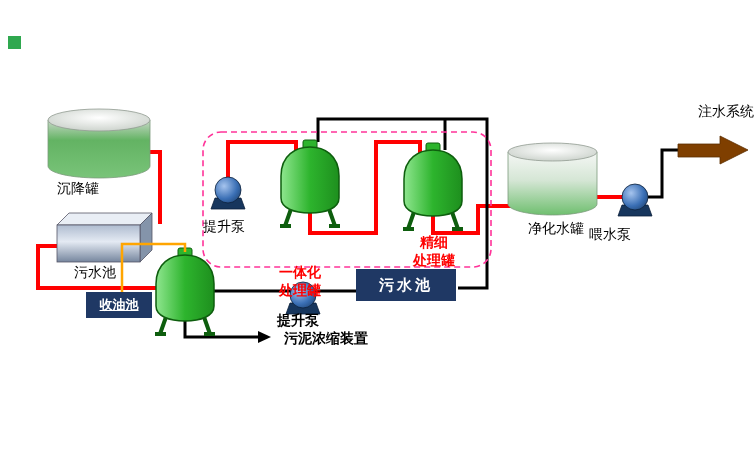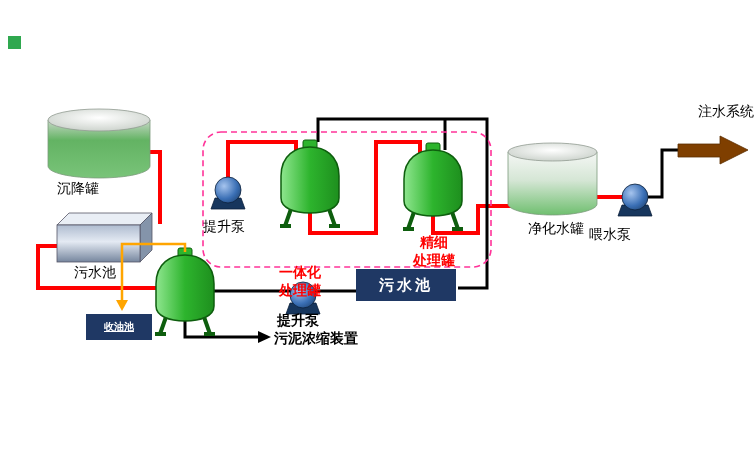--- a/index.html
+++ b/index.html
@@ -127,21 +127,21 @@
       <polygon points="-13,8 13,8 17,19 -17,19" fill="#17365D" stroke="#0B1F3A" stroke-width="0.8"></polygon>
       <circle r="13" fill="url(#pumpGrad)" stroke="#0B1F3A" stroke-width="0.8"></circle>
     </g>
 
     <polygon points="678,144 720,144 720,136 748,150 720,164 720,157 678,157" fill="#7F3F00" stroke="#5C2D00" stroke-width="0.8"></polygon>
 
     <path d="M185,252 L185,244 L122,244 L122,302" fill="none" stroke="#FFA500" stroke-width="2.5"></path>
     <polygon points="116,300 128,300 122,311" fill="#FFA500"></polygon>
   </svg>
 
-  <div class="navy" style="left:86px;top:314px;width:66px;height:26px;font-size:10px;">
+  <div class="navy" style="left:86px;top:292px;width:66px;height:26px;font-size:13px;">
     <span style="text-decoration:underline;">收油池</span>
   </div>
   <div class="navy" style="left:356px;top:269px;width:100px;height:32px;font-size:15px;letter-spacing:3px;">
     <span>污水池</span>
   </div>
 
   <div class="lbl" style="left:57px;top:180px;">沉降罐</div>
 
   <div class="lbl" style="left:74px;top:264px;">污水池</div>
 
@@ -159,15 +159,15 @@
 
   <div class="lbl" style="left:528px;top:220px;">净化水罐</div>
 
   <div class="lbl" style="left:589px;top:226px;">喂水泵</div>
 
   <div class="lbl" style="left:650px;top:103px;margin-left:48px;">注水系统</div>
 
 
   <div class="lbl bold" style="left:277px;top:312px;">提升泵</div>
 
-  <div class="lbl bold" style="left:274px;top:330px;">污泥浓缩装置</div>
+  <div class="lbl bold" style="left:284px;top:330px;">污泥浓缩装置</div>
 
 </div>
 
 </body></html>

